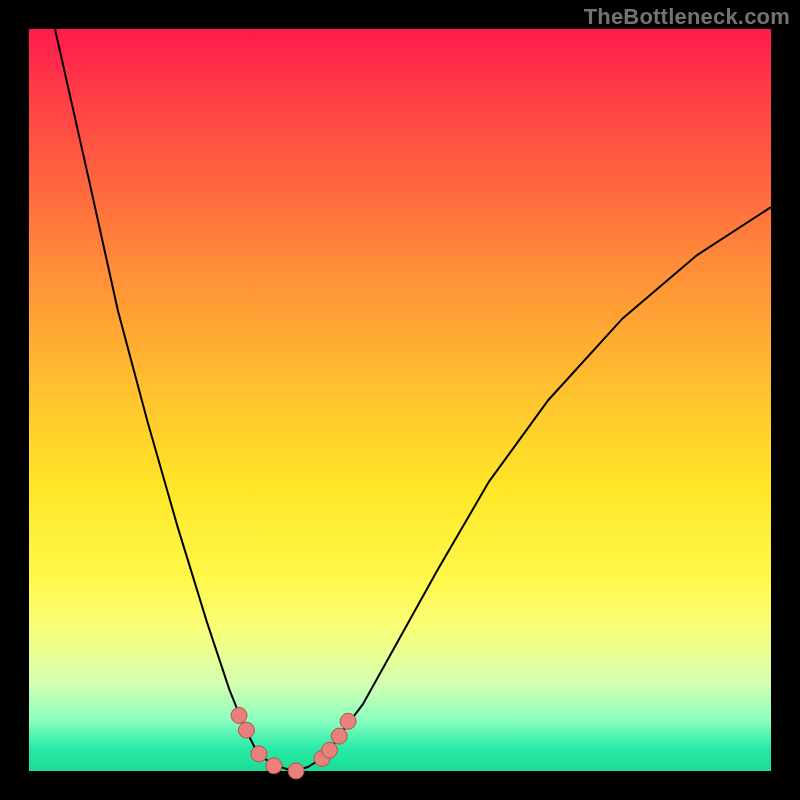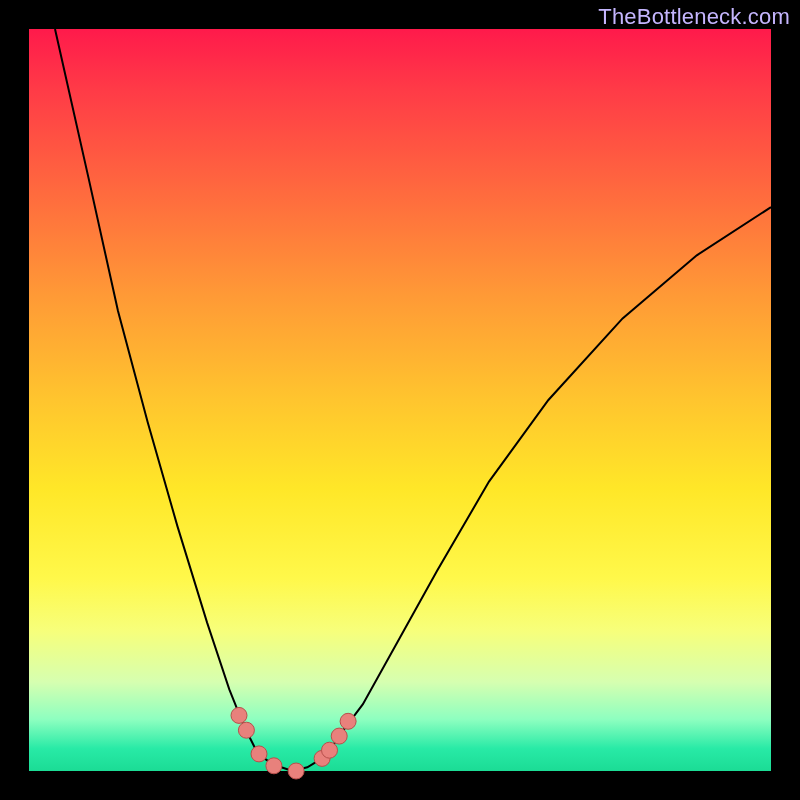--- a/index.html
+++ b/index.html
@@ -37,24 +37,24 @@
       #d6ffb0 88%,
       #8effc0 93%,
       #28eaa6 97%,
       #1bdc95 100%
     );
   }
   .watermark {
     position: absolute;
     top: 4px;
     right: 10px;
-    color: #c4b5fd;
+    color: #737373;
     font-size: 22px;
     letter-spacing: 0.2px;
-    font-weight: 400;
+    font-weight: 700;
     z-index: 5;
   }
   svg.curve {
     position: absolute;
     left: 0;
     top: 0;
     width: 742px;
     height: 742px;
     overflow: visible;
   }

